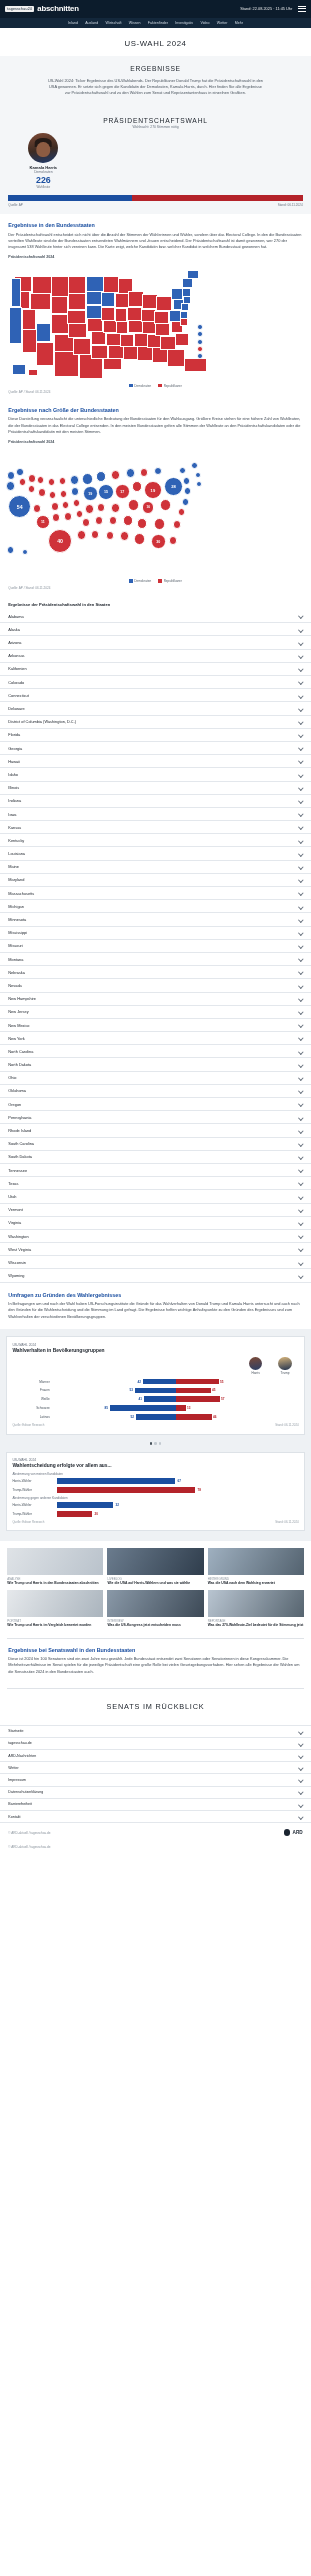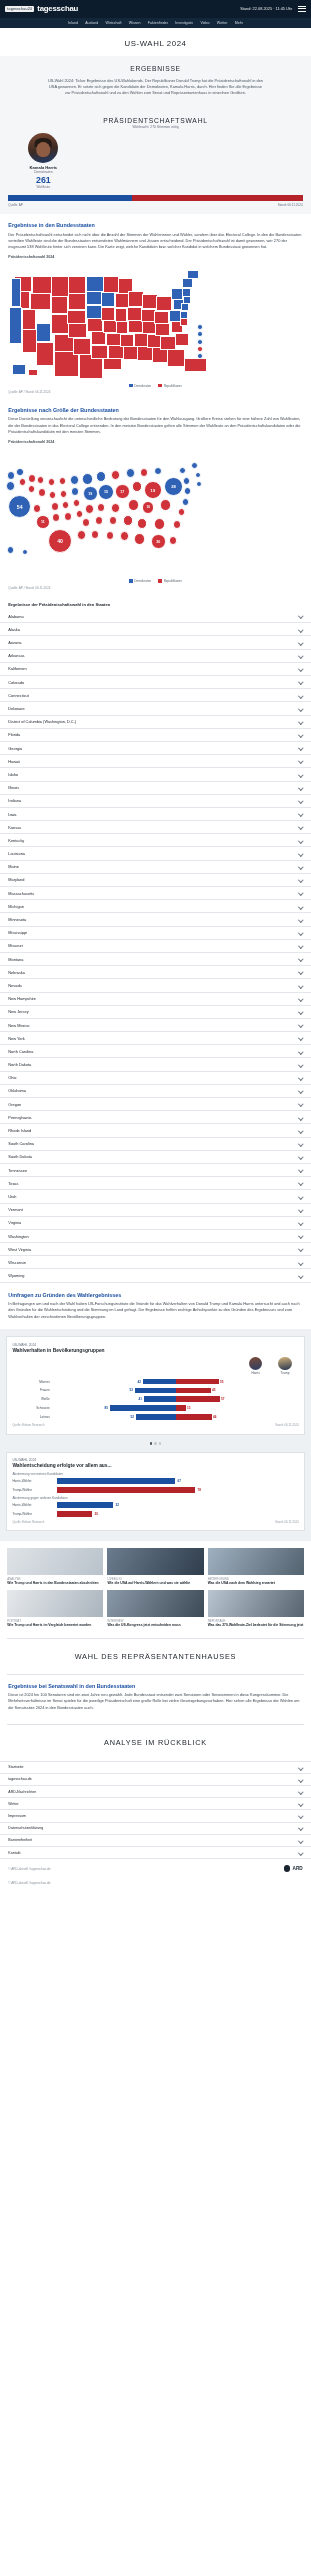--- a/index.html
+++ b/index.html
@@ -232,21 +232,21 @@
   .ard .circ { width: 6.7px; height: 6.7px; border-radius: 50%; background: #1a2430; }
   .copy { font-size: 3.1px; color: #8a939d; padding: 0 8.3px 9.3px; }
 </style>
 </head>
 <body>
 
 <div class="page">
 
   <div class="topbar">
     <span class="logo-tag">tagesschau24</span>
-    <span class="logo-text">tagesschau</span>
+    <span class="logo-text">abschnitten</span>
     <div class="topbar-right">
       <span class="tiny">Stand: 22.08.2025 · 11:45 Uhr</span>
       <span class="burger">
           <span></span>
           <span></span>
           <span></span>
         </span>
     </div>
   </div>
   <div class="navbar">
@@ -273,21 +273,21 @@
     <div class="duel-title">PRÄSIDENTSCHAFTSWAHL</div>
     <div class="duel-sub">Wahlnacht: 270 Stimmen nötig</div>
     <div class="duel">
       <div class="cand dem">
         <div class="photo harris">
           <div class="hair"></div>
             <div class="face"></div>
         </div>
         <div class="nm">Kamala Harris</div>
         <div class="party">Demokraten</div>
-        <div class="val">261</div>
+        <div class="val">226</div>
         <div class="lbl">Wahlleute</div>
       </div>
     </div>
     <div class="bar-duel">
       <div class="d" id="bar-d" style="width:42%"></div>
       <div class="r" id="bar-r" style="width:58%"></div>
     </div>
     <div class="duel-foot">
       <span>Quelle: AP</span>
       <span>Stand: 06.11.2024</span>
@@ -833,30 +833,29 @@
         <div class="ttl">Was die US-Kongress jetzt entscheiden muss</div>
       </div>
       <div class="teaser">
         <div class="thumb f"></div>
         <div class="kicker">REPORTAGE</div>
         <div class="ttl">Was das 270-Wahlleute-Ziel bedeutet für die Stimmung jetzt</div>
       </div>
     </div>
 
   <div class="divider"></div>
-  <div class="bigsec">WAHL DES REPRÄSENTANTENHAUSES</div>
   <div class="divider"></div>
 
   <div class="block">
     <h3>Ergebnisse bei Senatswahl in den Bundesstaaten</h3>
     <p>Diese ist 2024 hin 100 Senatoren sind ein zwei Jahre neu gewählt. Jede Bundesstaat entsendet zwei Senatoren oder Senatorinnen in diese Kongresskammer. Die Mehrheitsverhältnisse im Senat spielen für die jeweilige Präsidentschaft eine große Rolle bei vielen Gesetzgebungsvorhaben. Hier sehen alle Ergebnisse der Wahlen um die Senatssitze 2024 in den Bundesstaaten auch.</p>
   </div>
 
   <div class="divider" style="margin-top:9.3px;"></div>
-  <div class="bigsec">ANALYSE IM RÜCKBLICK</div>
+  <div class="bigsec">SENATS IM RÜCKBLICK</div>
 
   <div class="footlinks" id="footer-links">
       <div class="acc-row">
         <span>Startseite</span>
         <span class="chev"></span>
       </div>
       <div class="acc-row">
         <span>tagesschau.de</span>
         <span class="chev"></span>
       </div>

